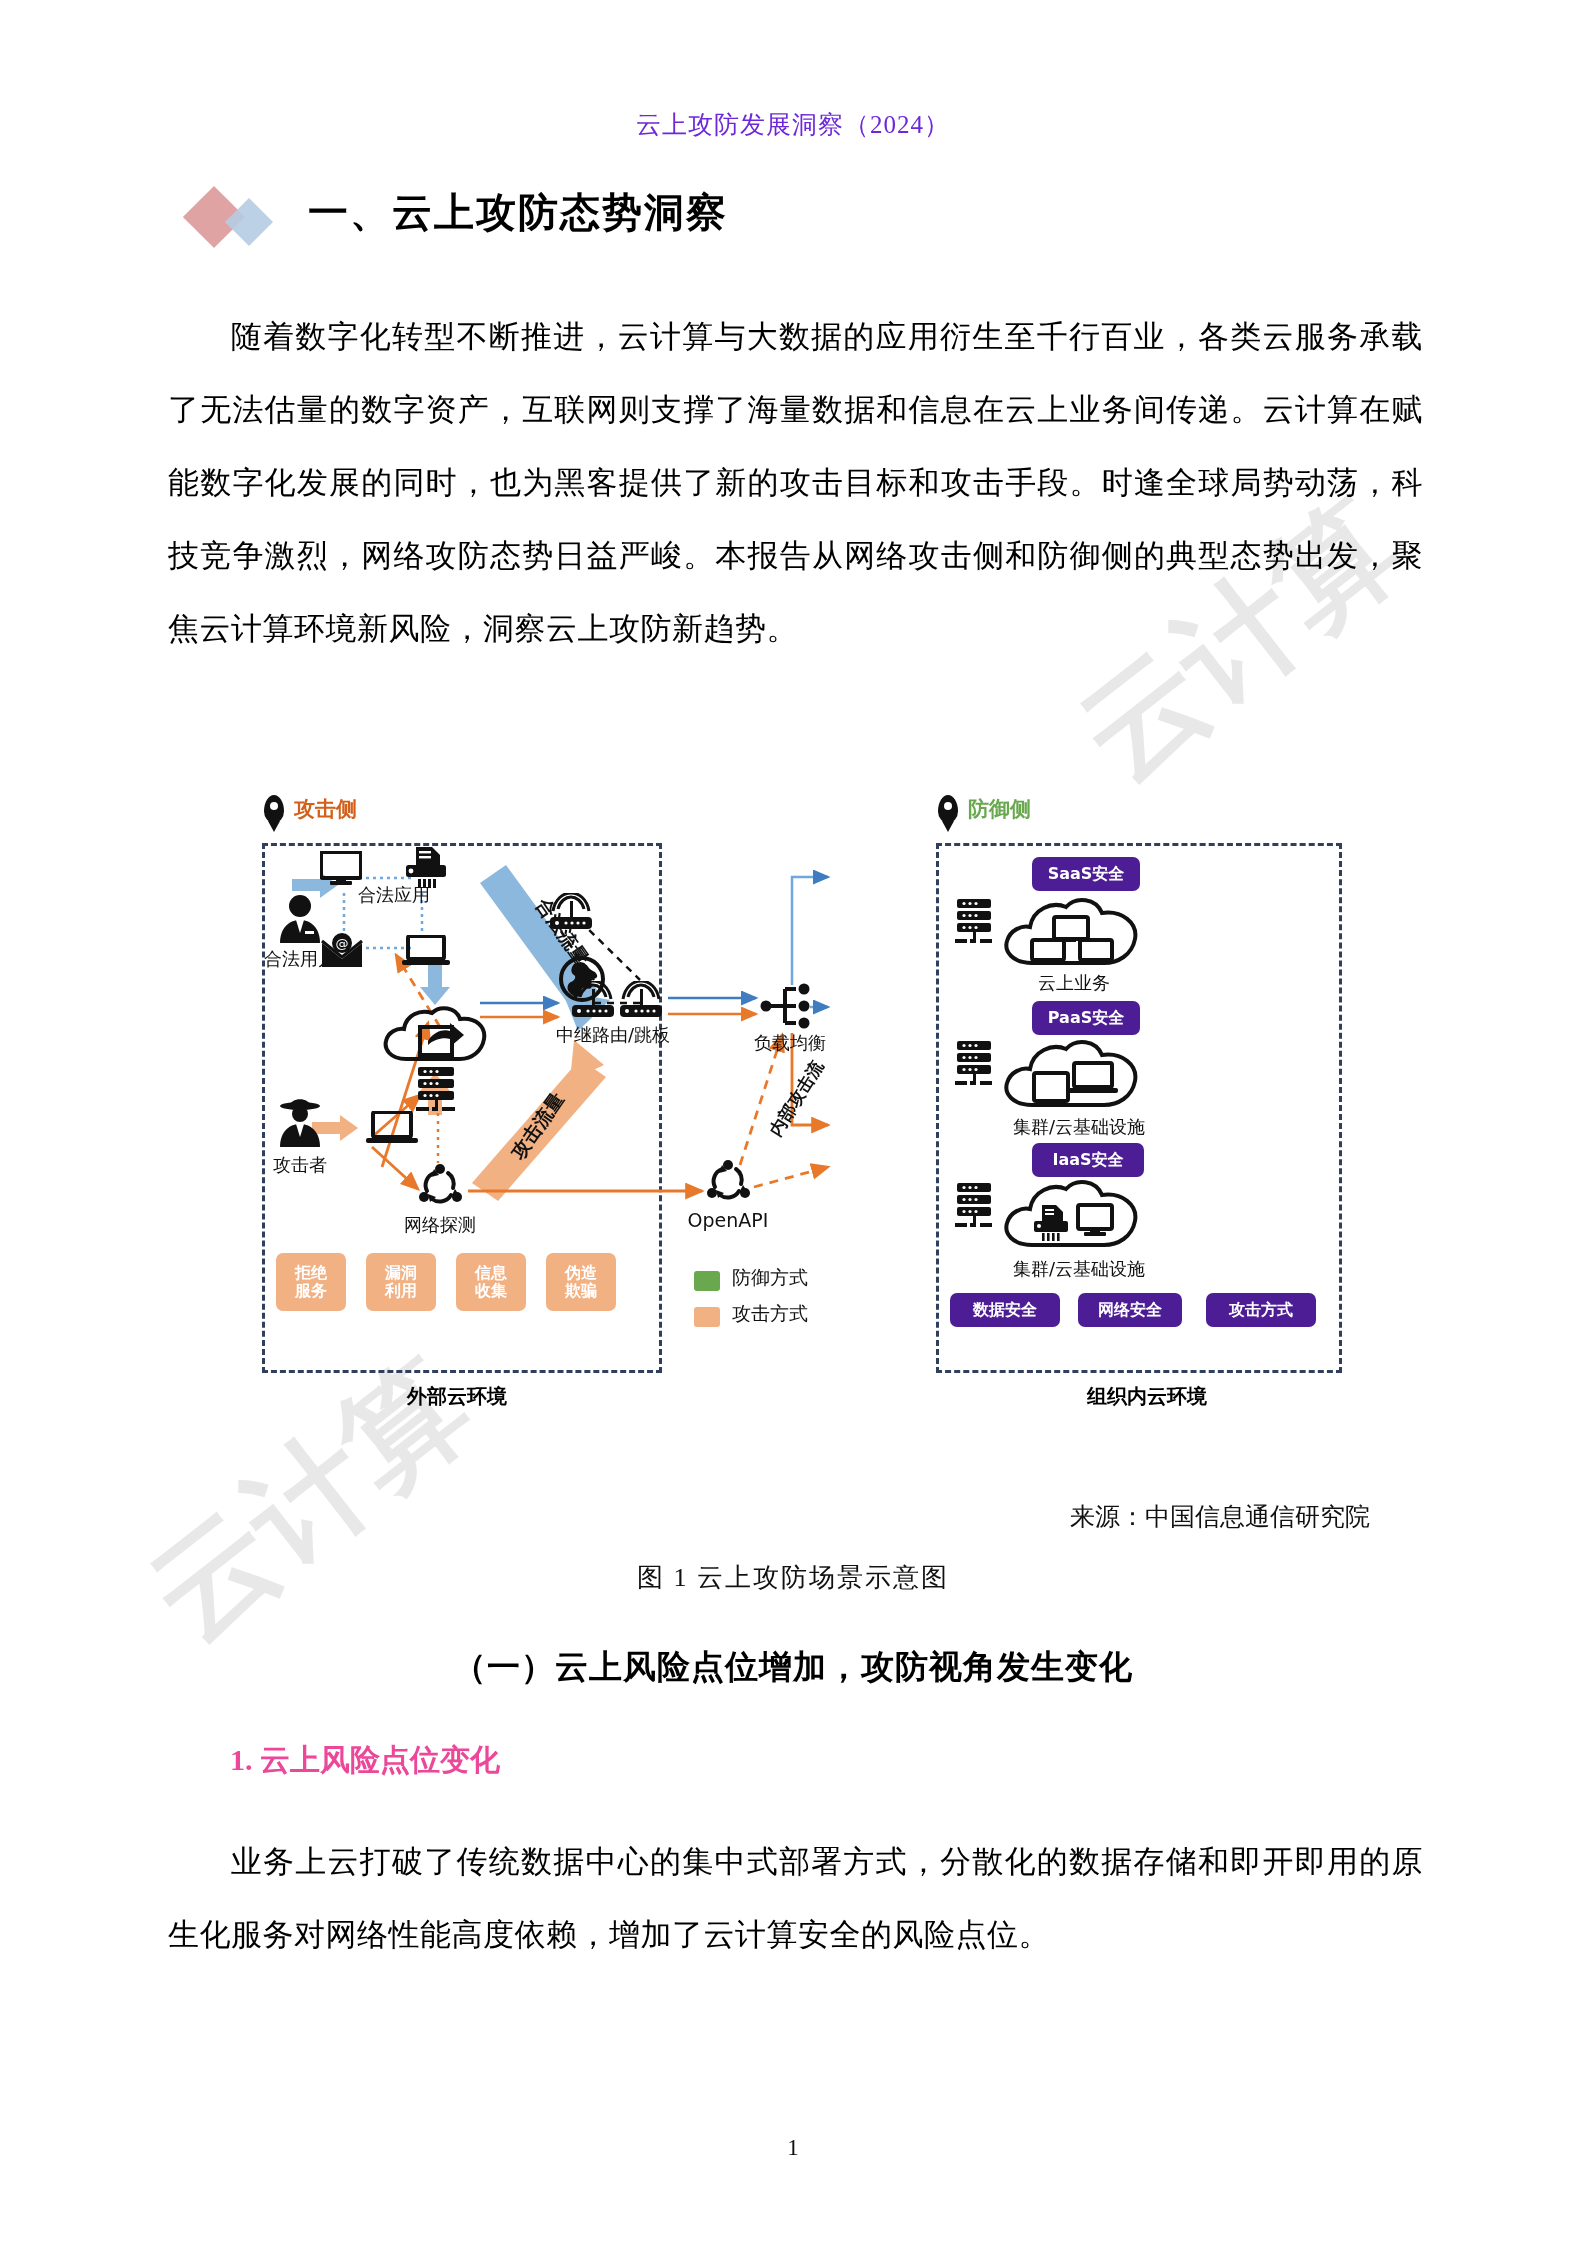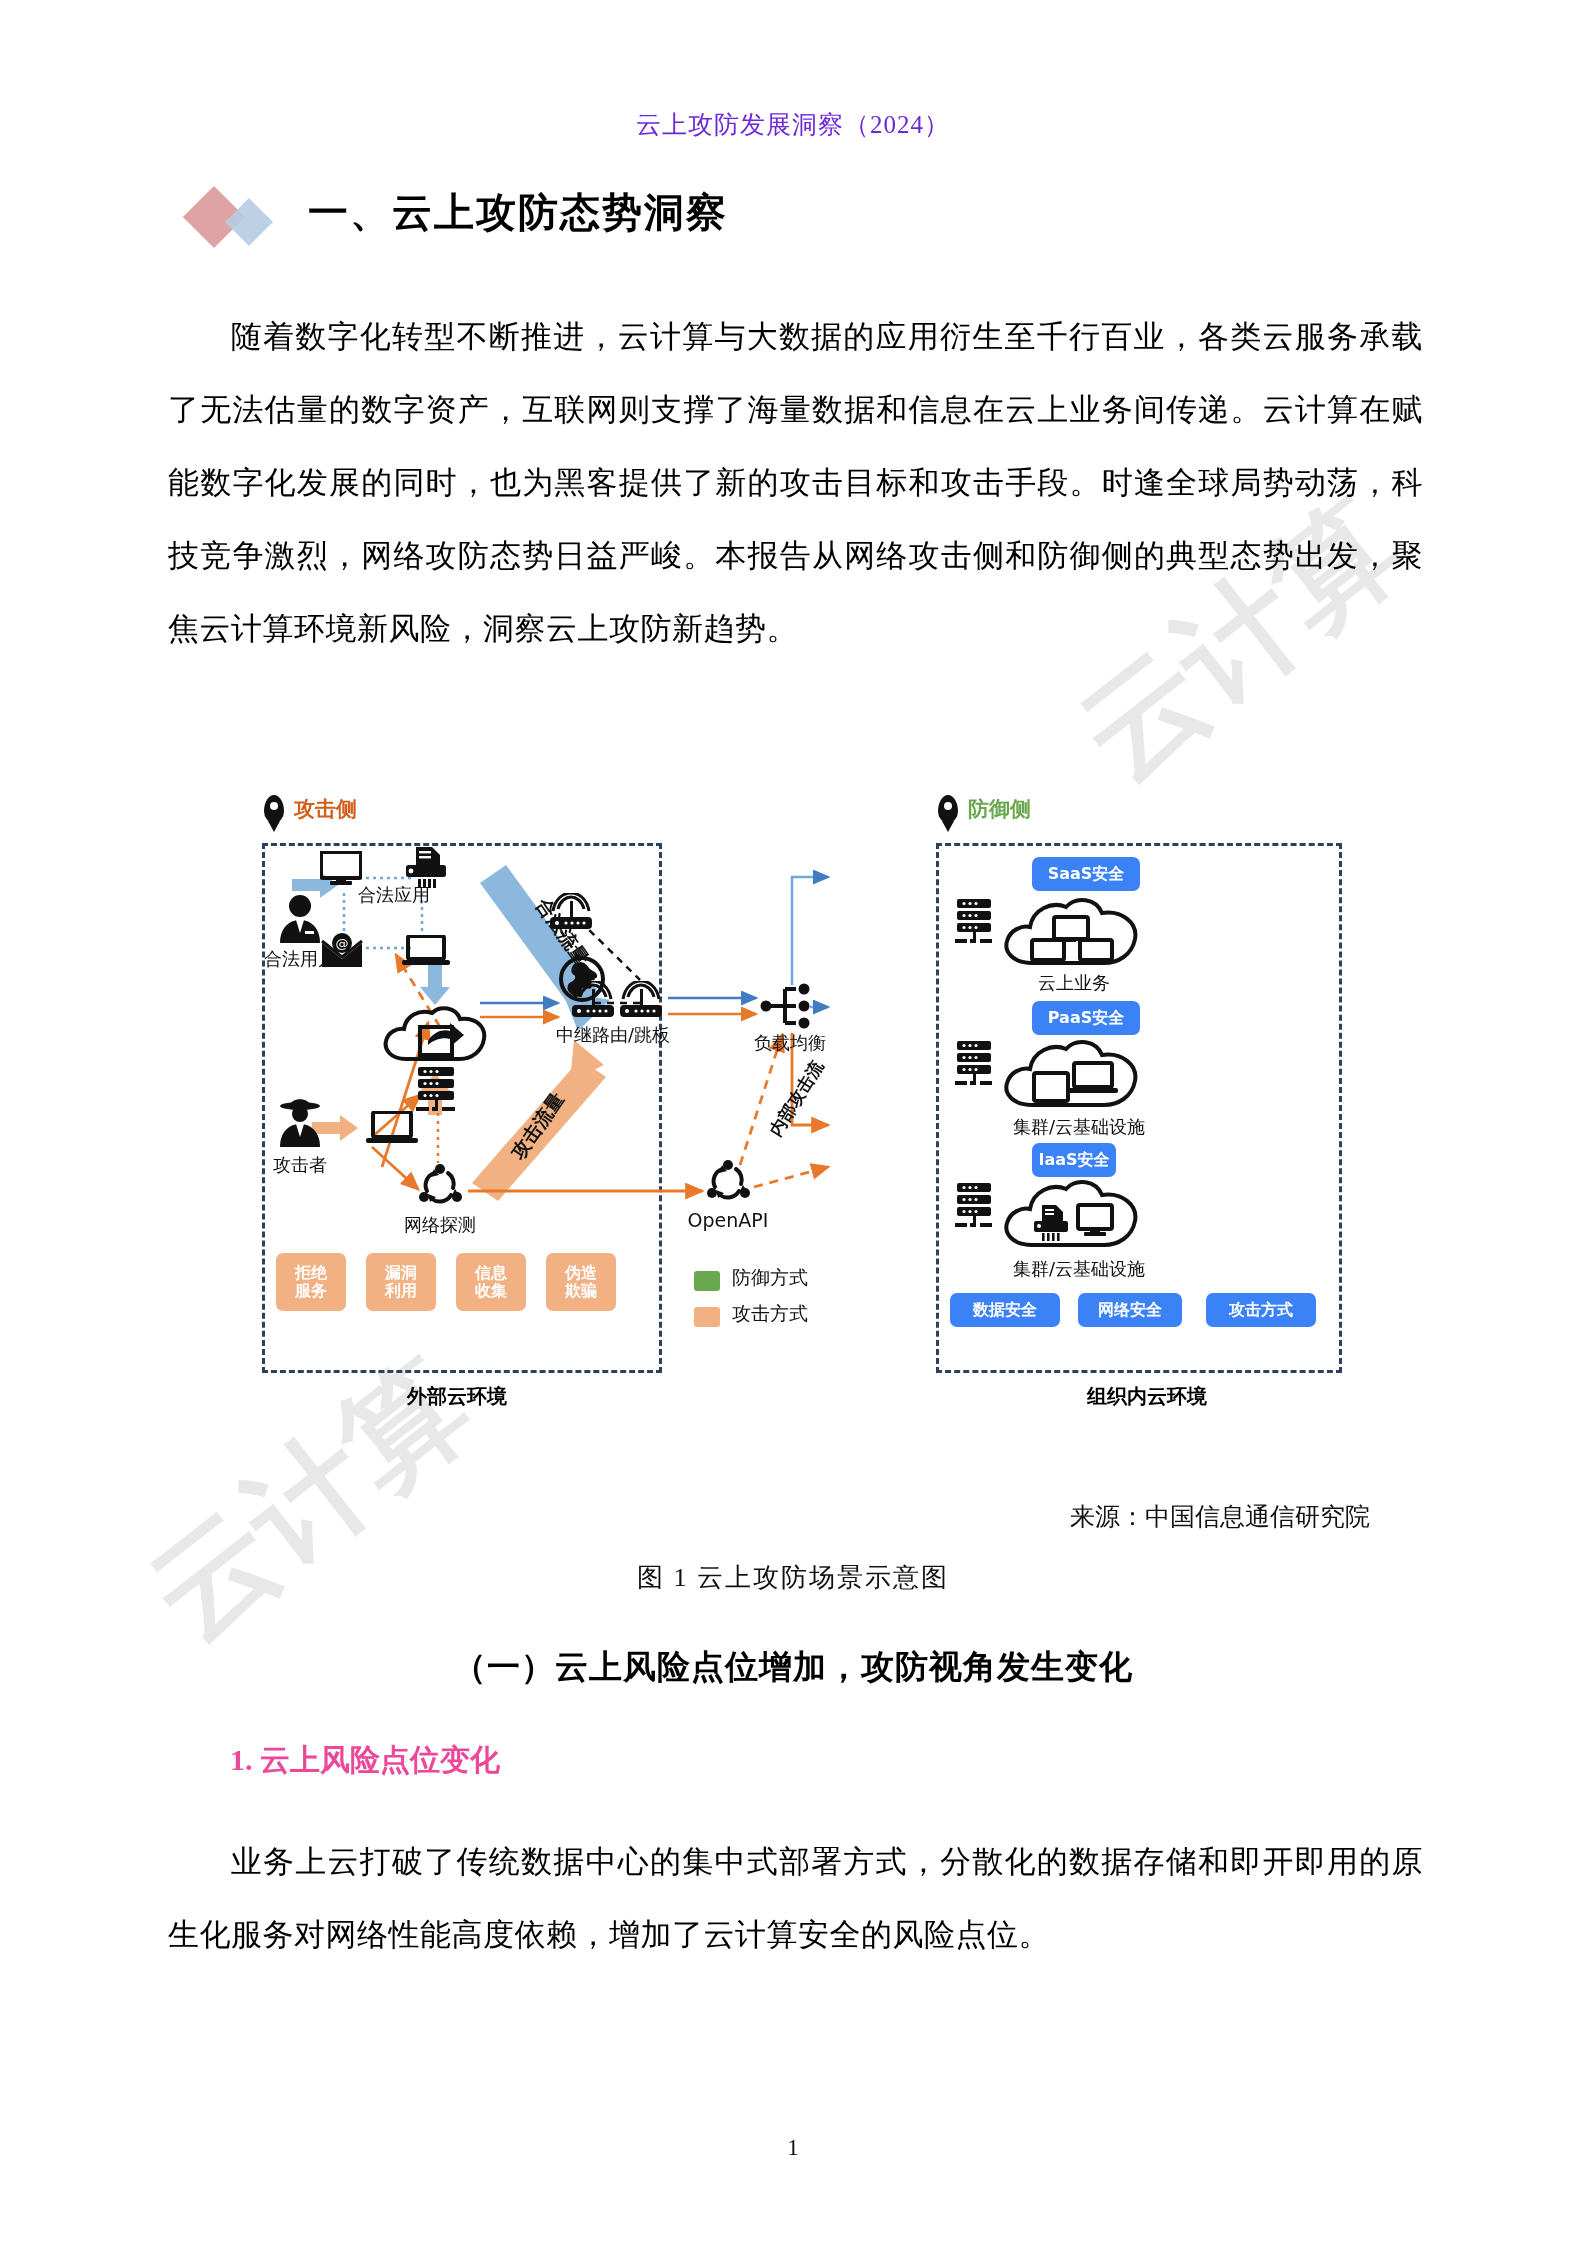--- a/index.html
+++ b/index.html
@@ -102,21 +102,21 @@
   .nlabel-en { font-size:19px; }
 
   .tag {
     position:absolute; border-radius:7px; color:#fff;
     font-family:"DejaVu Sans","Liberation Sans",sans-serif;
     font-weight:700; font-size:16px; text-align:center;
     display:flex; align-items:center; justify-content:center;
     line-height:1.12;
   }
   .tag-orange { background:#f2b183; }
-  .tag-green  { background:#3b82f6; }
+  .tag-green  { background:#4c1d95; }
 
   .legend { position:absolute; left:432px; top:470px; }
   .legend-row { display:flex; align-items:flex-end; gap:12px; margin-bottom:10px; }
   .sw { width:26px; height:20px; border-radius:3px; }
   .sw-green { background:#6aa84f; }
   .sw-orange { background:#f2b183; }
   .legend-txt {
     font-family:"DejaVu Sans","Liberation Sans",sans-serif;
     font-size:19px; color:#111;
   }
@@ -528,21 +528,21 @@
     <div class="ic" style="left:736px; top:238px;">
       <svg width="156" height="84" viewBox="0 0 156 84">
         <path d="M34 72 C14 72 6 60 9 50 C12 39 24 34 32 36 C35 18 54 10 68 16 C78 5 98 7 104 22 C124 19 140 32 137 48 C134 64 120 72 106 72 Z" fill="none" stroke="#111" stroke-width="4"></path>
         <rect x="36" y="40" width="34" height="28" rx="2" fill="none" stroke="#111" stroke-width="4"></rect>
         <rect x="76" y="30" width="38" height="24" rx="2" fill="none" stroke="#111" stroke-width="4"></rect>
         <rect x="70" y="55" width="50" height="5" rx="2" fill="#111"></rect>
       </svg>
     </div>
     <div class="nlabel" style="left:722px; top:320px; width:190px;">集群/云基础设施</div>
 
-    <div class="tag tag-green" style="left:770px; top:348px; width:84px; height:34px;">IaaS安全</div>
+    <div class="tag tag-green" style="left:770px; top:348px; width:112px; height:34px;">IaaS安全</div>
     <div class="ic" style="left:692px; top:388px;">
       <svg width="44" height="52" viewBox="0 0 44 52">
         <g fill="#111">
           <rect x="3" y="0" width="34" height="9" rx="2"></rect>
           <rect x="3" y="12" width="34" height="9" rx="2"></rect>
           <rect x="3" y="24" width="34" height="9" rx="2"></rect>
         </g>
         <g fill="#fff">
           <circle cx="10" cy="4.5" r="1.6"></circle>
             <circle cx="16" cy="4.5" r="1.6"></circle>

